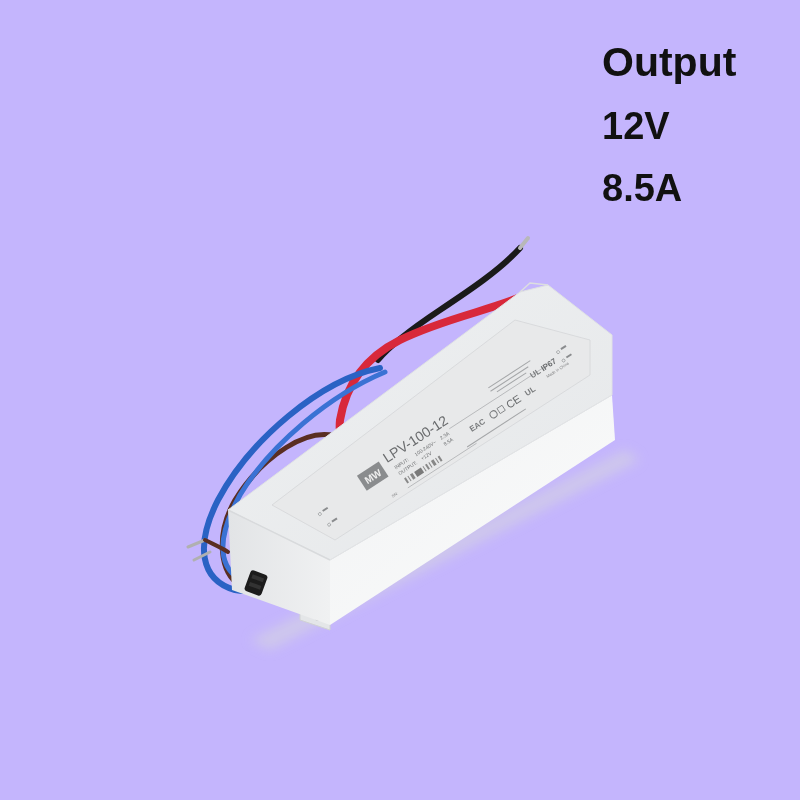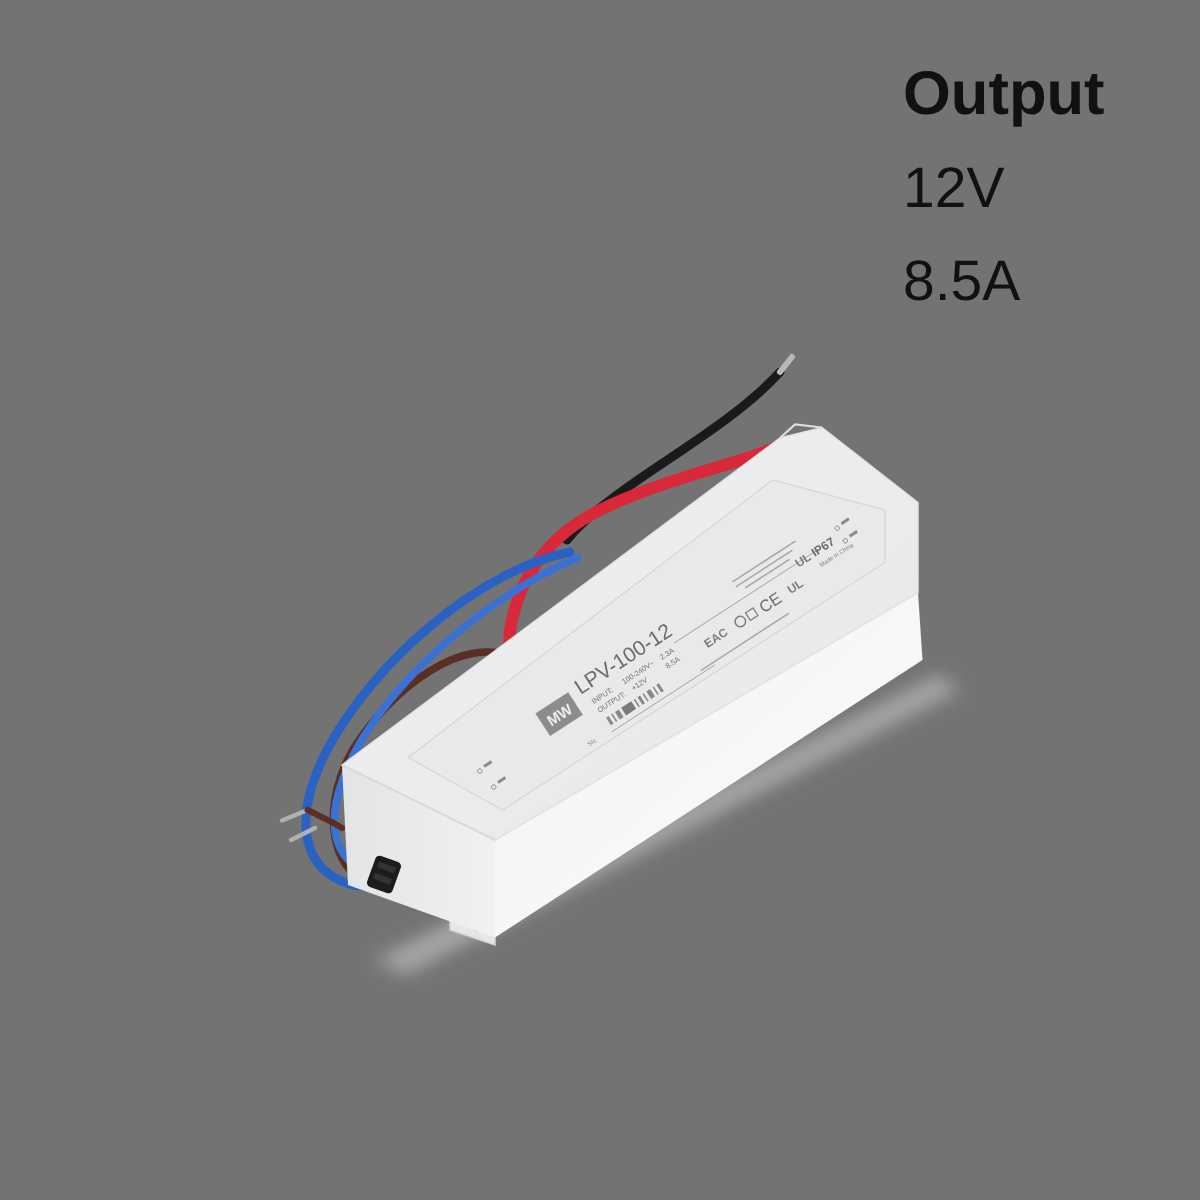--- a/index.html
+++ b/index.html
@@ -7,39 +7,39 @@
       padding: 0;
       width: 800px;
       height: 800px;
       background: #ffffff;
       overflow: hidden;
     }
     .canvas {
       position: relative;
       width: 800px;
       height: 800px;
-      background: #737373;
+      background: #c4b5fd;
     }
     .specs {
       position: absolute;
       left: 602px;
       top: 42px;
       font-family: "Liberation Sans", sans-serif;
       color: #111111;
       line-height: 1;
     }
     .specs .title {
       font-weight: bold;
       font-size: 41px;
       letter-spacing: 0px;
       margin-bottom: 8px;
     }
     .specs .line {
       font-size: 38px;
-      font-weight: normal;
+      font-weight: bold;
       margin-bottom: 7px;
       margin-top: 24px;
     }
     svg.product {
       position: absolute;
       left: 0;
       top: 0;
     }
     .label-text {
       font-family: "Liberation Sans", sans-serif;

